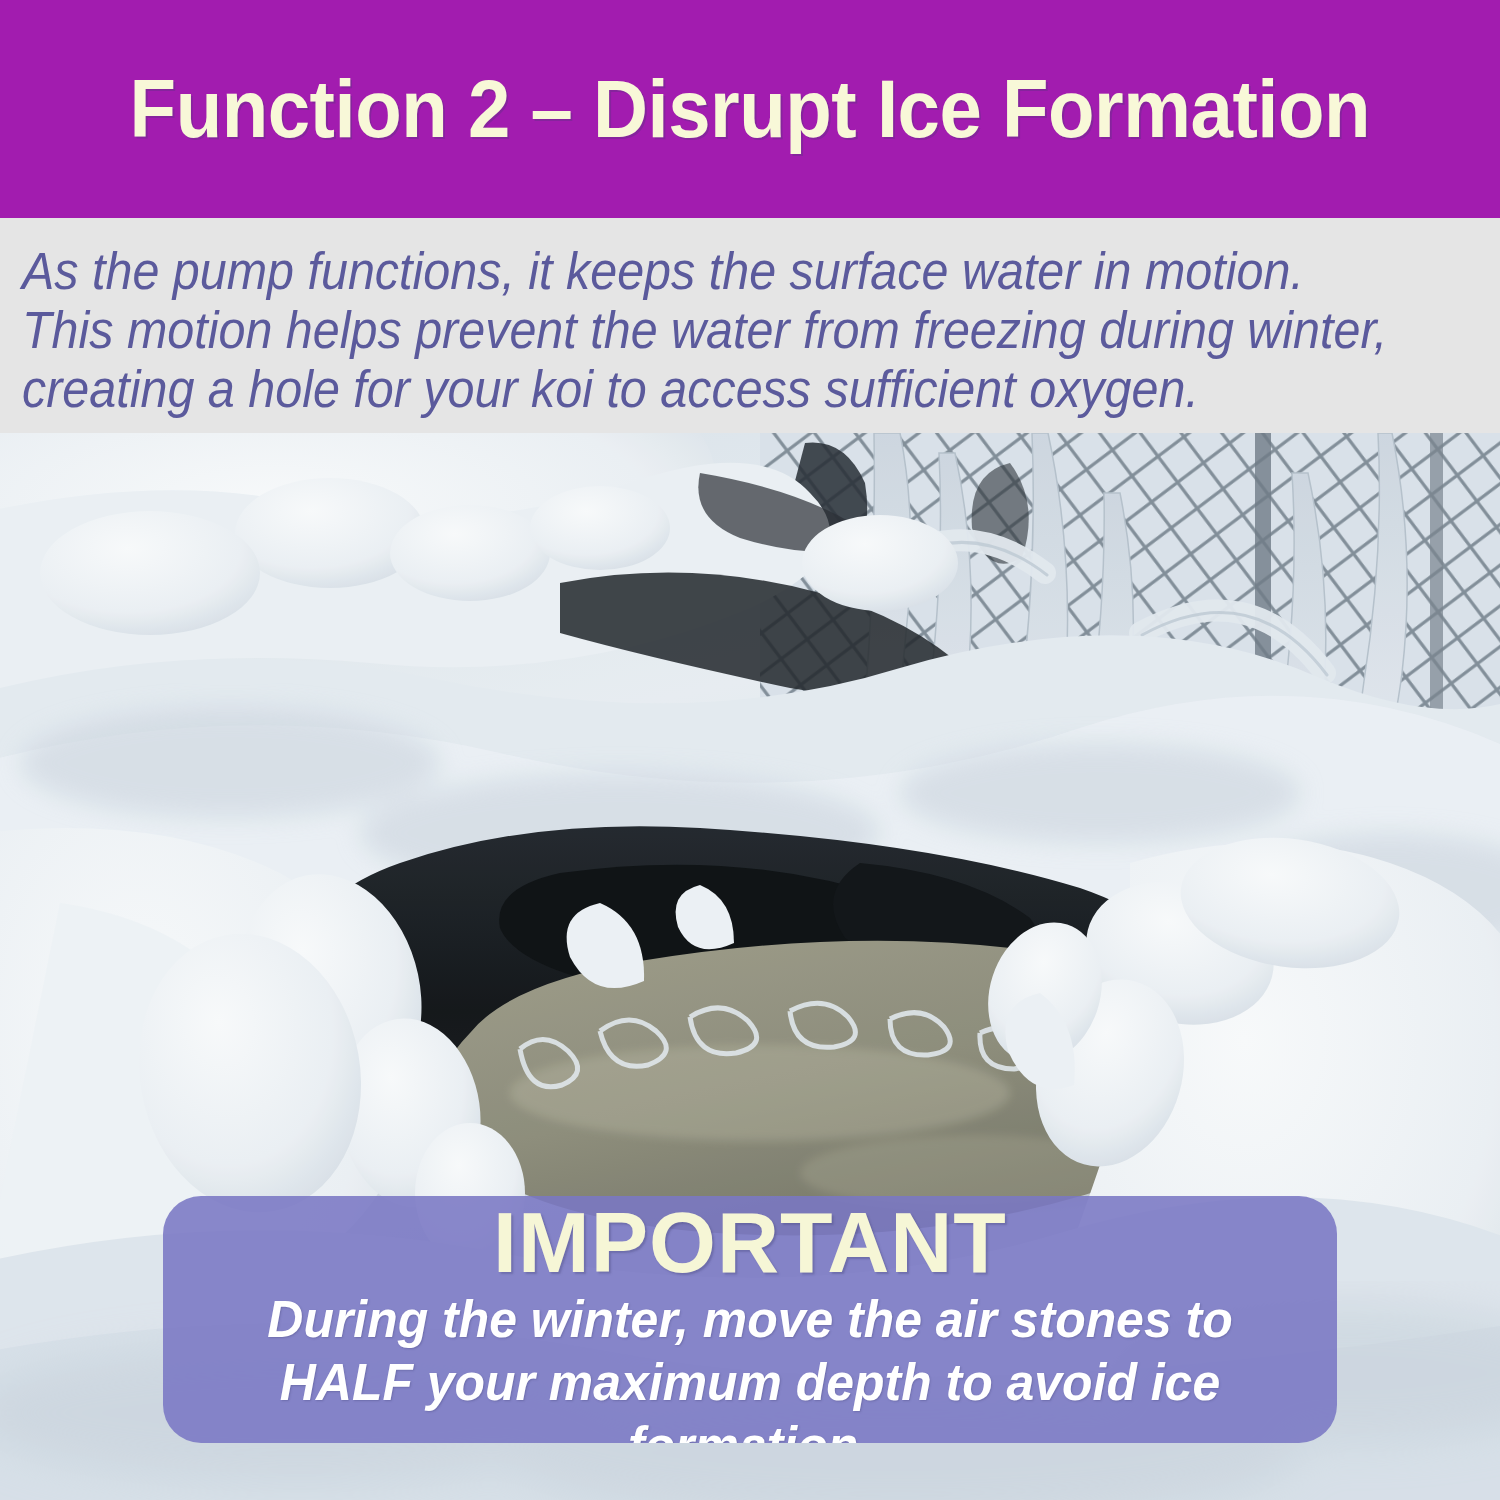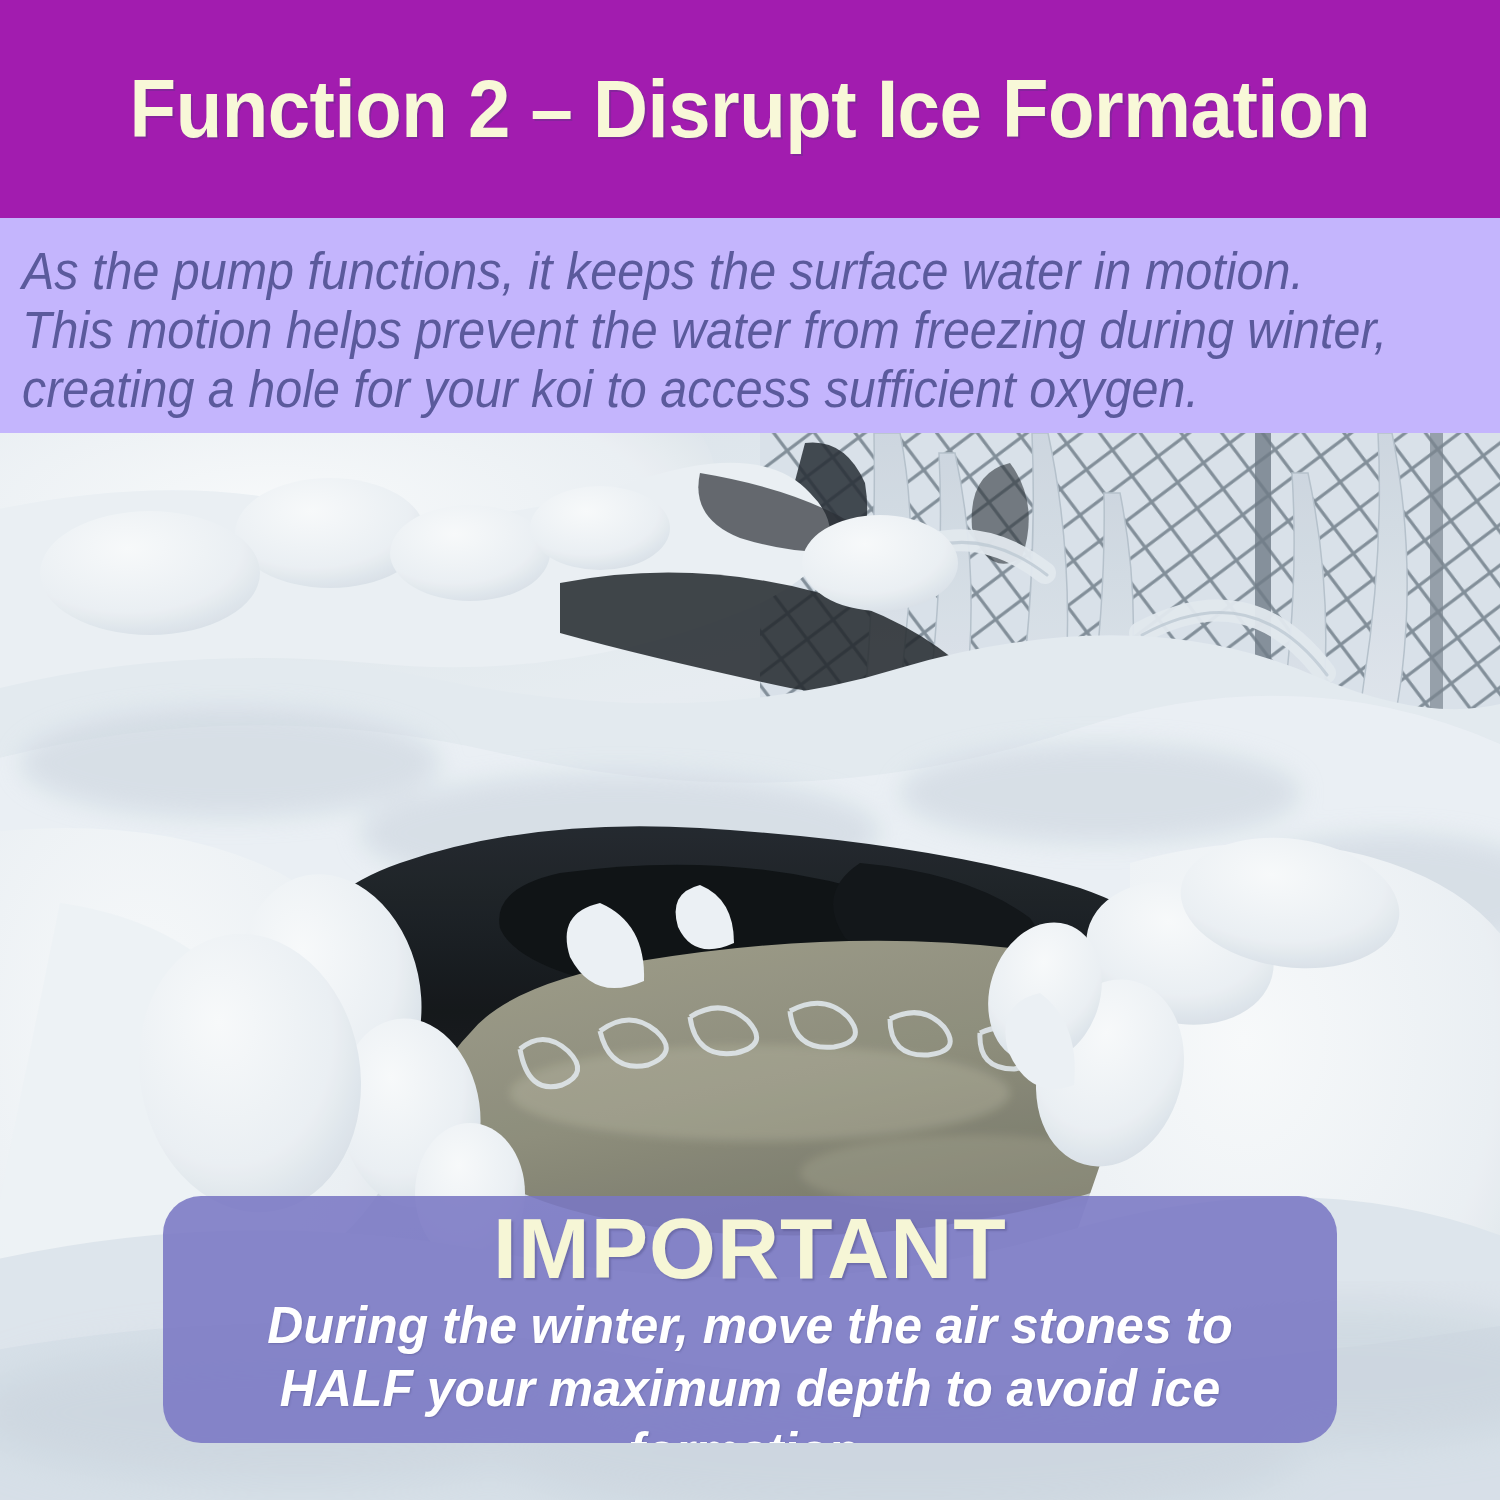--- a/index.html
+++ b/index.html
@@ -21,21 +21,21 @@
     color:#f8f8d8;
     transform:scaleX(0.94);
     white-space:nowrap;
     text-shadow:2px 2px 0 rgba(60,58,110,.28);
     line-height:1;
   }
 
   
   .intro-block{
     position:absolute;left:0;top:218px;width:1500px;height:224px;
-    background:#c4b5fd;
+    background:#e5e5e5;
     padding:24px 20px 0 22px;
     box-sizing:border-box;
   }
   .intro-line{
     font-family:"Liberation Sans Narrow","Liberation Sans",sans-serif;
     font-style:italic;
     font-weight:normal;
     font-size:51px;
     line-height:59px;
     color:#5b5a9c;
@@ -51,21 +51,20 @@
     background:#c3ccd6;
   }
   .photo svg{display:block;width:1500px;height:1067px;}
 
   
   .callout{
     position:absolute;left:163px;top:1196px;width:1174px;height:247px;
     background:rgba(122,120,196,.88);
     border-radius:38px;
     box-sizing:border-box;
-    padding-top:6px;
     text-align:center;
     overflow:hidden;
   }
   .callout-title{
     font-family:"Liberation Sans Narrow","Liberation Sans",sans-serif;
     font-weight:bold;
     font-size:86px;
     line-height:92px;
     color:#f6f6d6;
     letter-spacing:1px;

